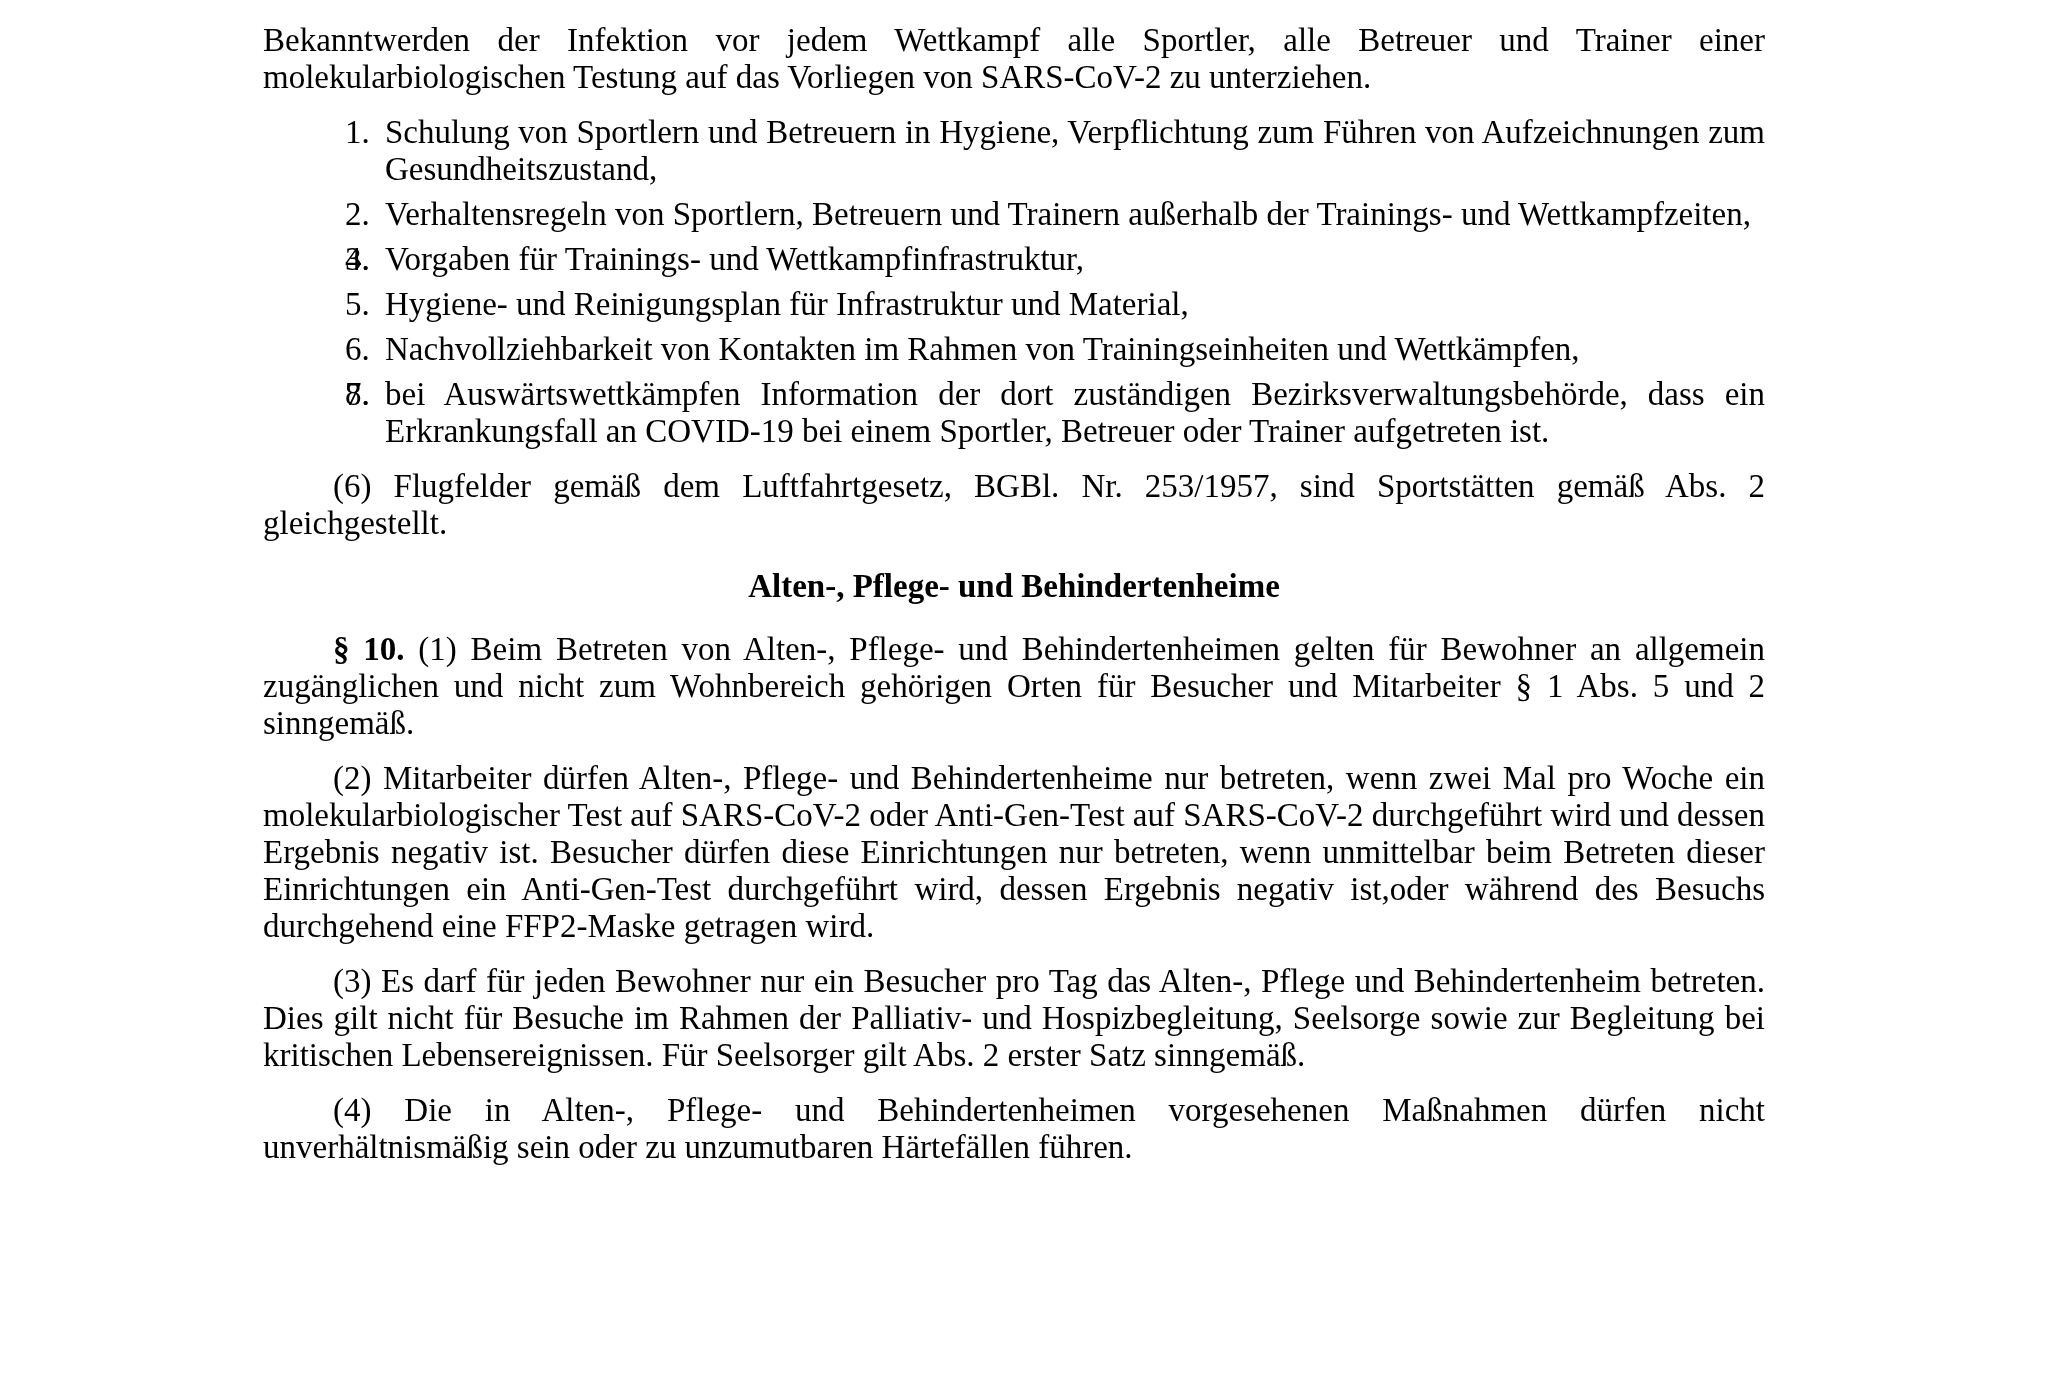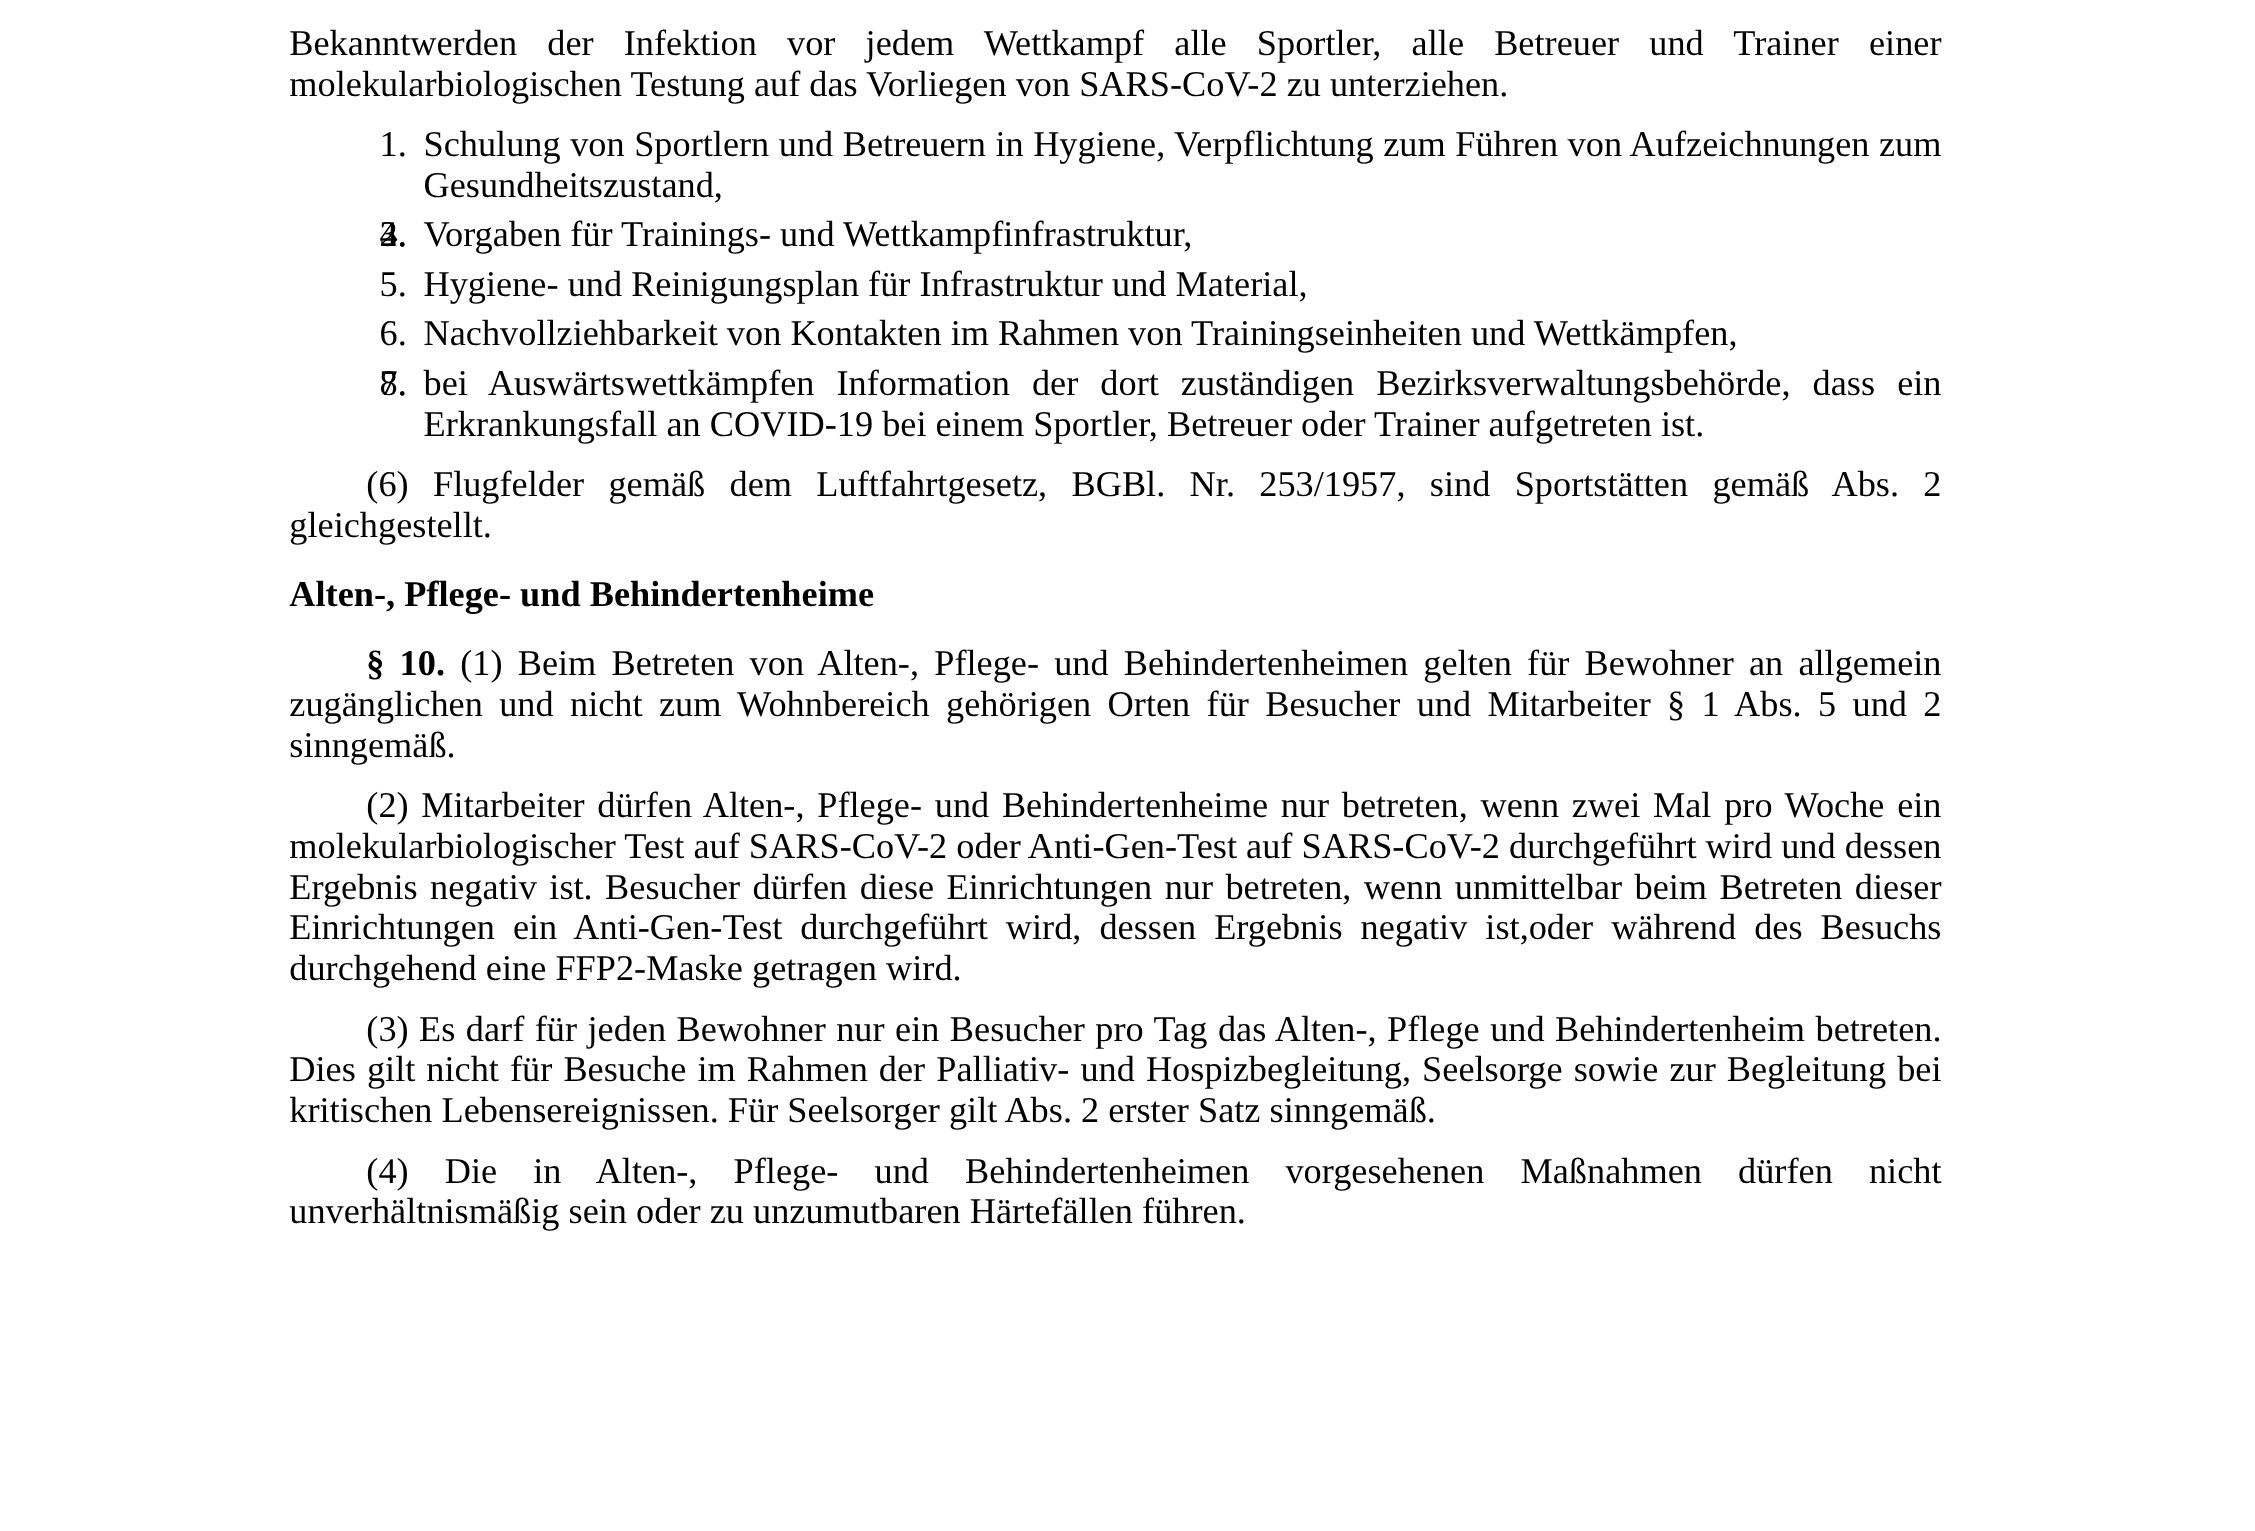--- a/index.html
+++ b/index.html
@@ -50,21 +50,21 @@
   }
   .li .marker {
     position: absolute;
     left: 82px;
     top: 0;
   }
   h2.section-heading {
     font-size: 33px;
     line-height: 37px;
     font-weight: bold;
-    text-align: left;
+    text-align: center;
     margin: 26px 0 26px 0;
     text-indent: 0;
   }
   .para-label {
     font-weight: bold;
   }
 </style>
 </head>
 <body>
 
@@ -73,20 +73,21 @@
   <p class="cont">Bekanntwerden der Infektion vor jedem Wettkampf alle Sportler, alle Betreuer und Trainer einer molekularbiologischen Testung auf das Vorliegen von SARS-CoV-2 zu unterziehen.</p>
 
 
   <div class="num-list">
     <div class="li">
       <span class="marker">1.</span>
       <span>Schulung von Sportlern und Betreuern in Hygiene, Verpflichtung zum Führen von Aufzeichnungen zum Gesundheitszustand,</span>
     </div>
     <div class="li">
       <span class="marker">2.</span>
+      <span>Verhaltensregeln von Sportlern, Betreuern und Trainern außerhalb der Trainings- und Wettkampfzeiten,</span>
     </div>
     <div class="li">
       <span class="marker">3.</span>
     </div>
     <div class="li">
       <span class="marker">4.</span>
       <span>Vorgaben für Trainings- und Wettkampfinfrastruktur,</span>
     </div>
     <div class="li">
       <span class="marker">5.</span>

